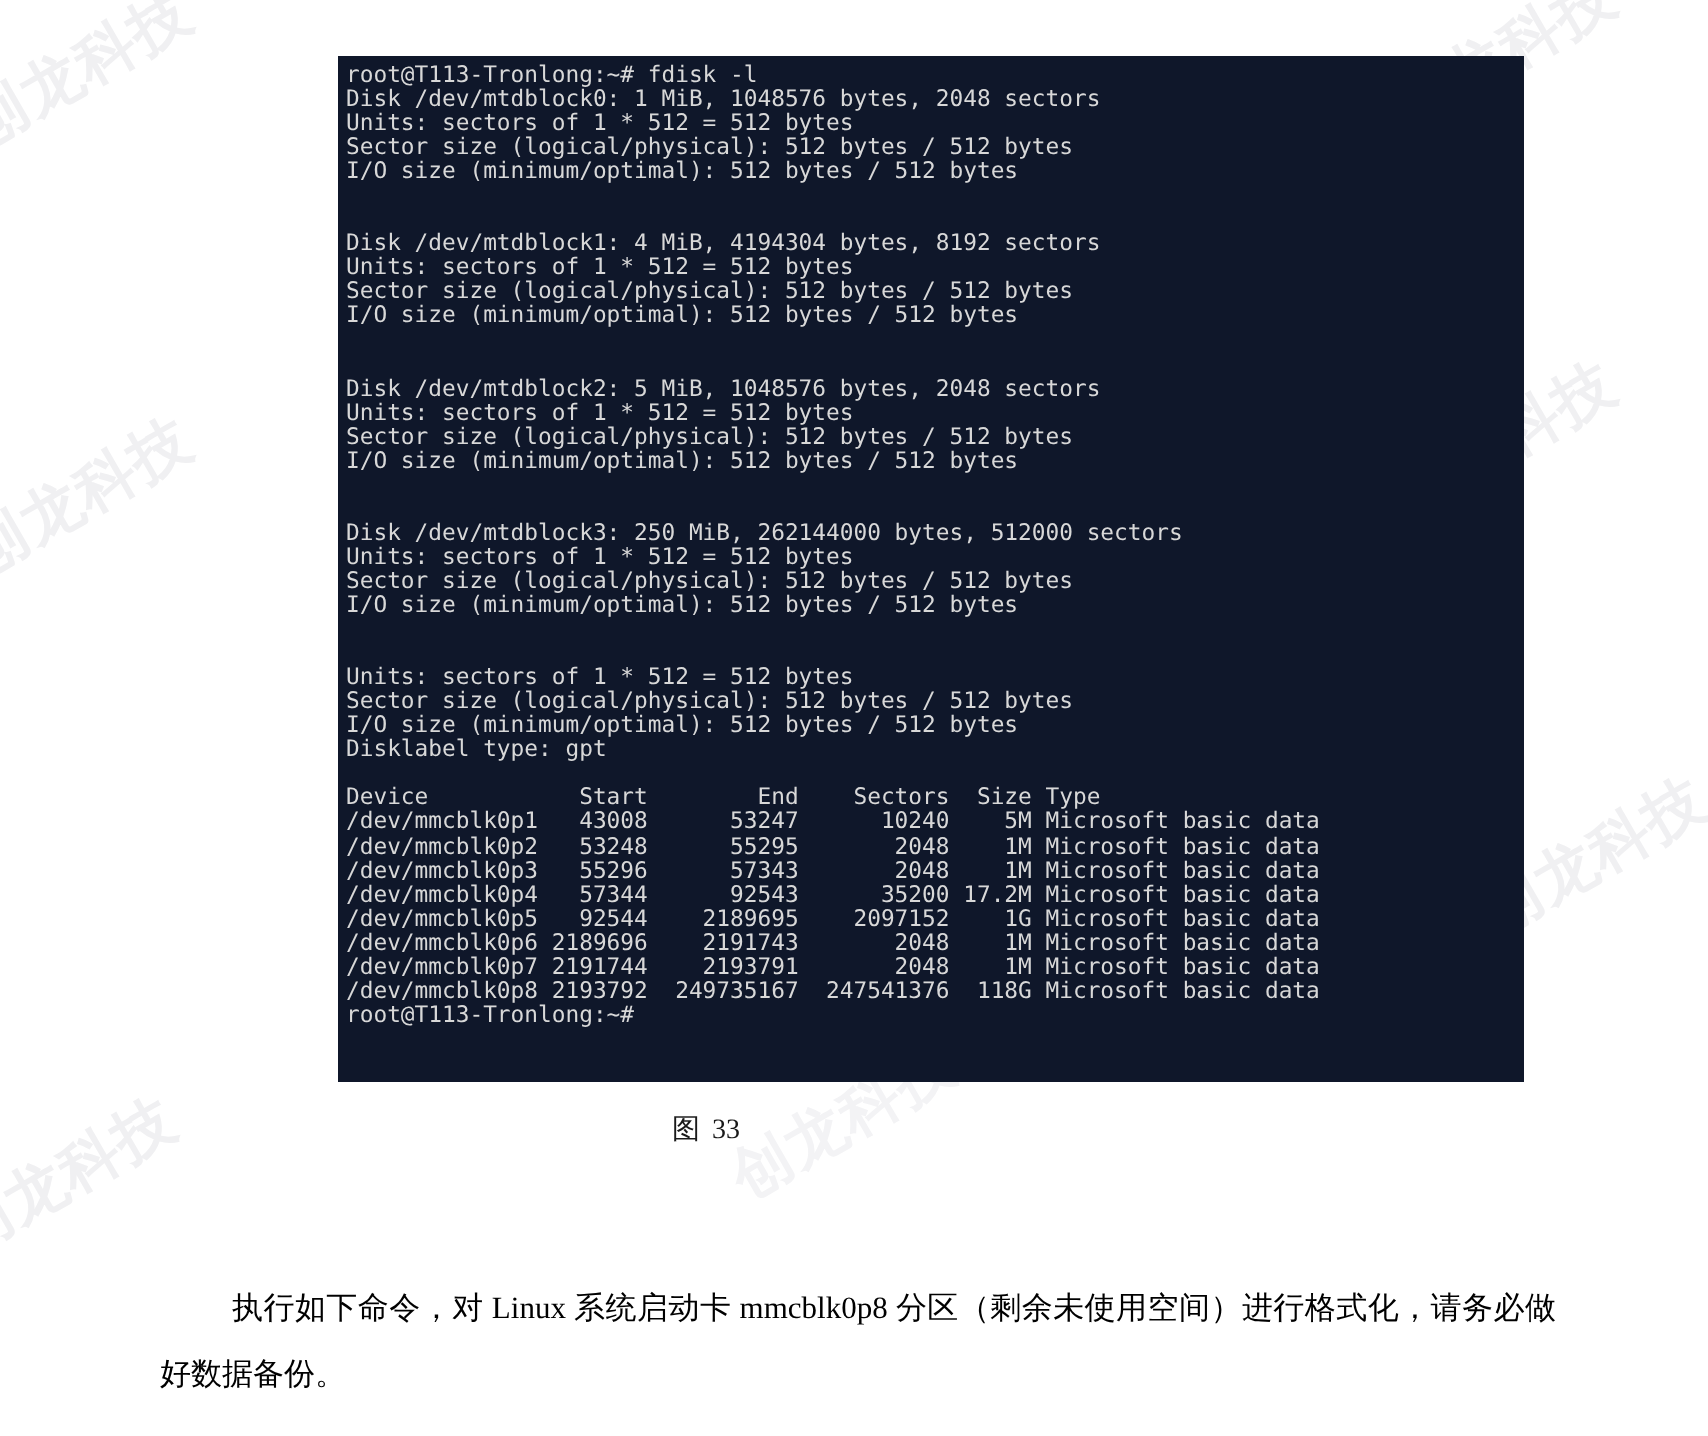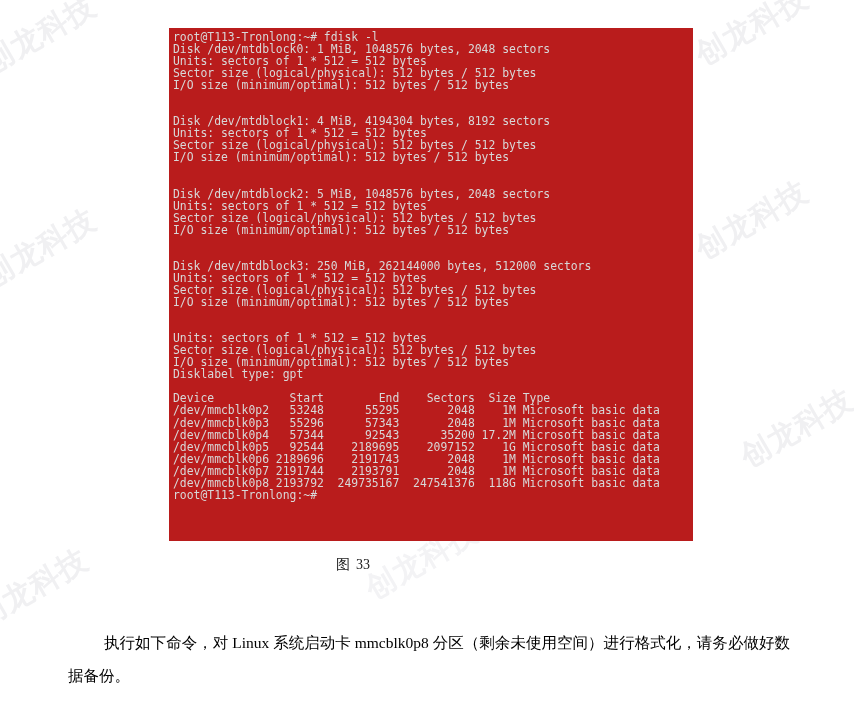--- a/index.html
+++ b/index.html
@@ -39,23 +39,23 @@
   .wm-d { left: -22px;  top: 228px;}
   .wm-e { left: 735px;  top: 408px;}
   .wm-f { left: -30px;  top: 568px;}
   .wm-g { left: 360px;  top: 540px; color:#f3f3f5;}
 
   
   .terminal {
     position: absolute;
     left: 169px;
     top: 28px;
-    width: 524px;
+    width: 593px;
     height: 513px;
-    background: #b91c1c;
+    background: #0f172a;
     z-index: 1;
     overflow: hidden;
     padding: 0;
     box-sizing: border-box;
   }
   .term-inner {
     padding: 3px 0 0 4px;
   }
   .term-line {
     font-family: "DejaVu Sans Mono", "Liberation Mono", monospace;
@@ -93,21 +93,21 @@
     top: 622px;
     width: 730px;
     font-family: "Liberation Serif", serif;
     font-size: 15.5px;
     line-height: 33px;
     color: #000000;
     z-index: 2;
     text-align: justify;
   }
   .body-text p {
-    margin: 4px;
+    margin: 16px;
     text-indent: 36px;
   }
 </style>
 </head>
 <body>
 
 <div class="watermark-layer">
   <div class="watermark wm-a">创龙科技</div>
   <div class="watermark wm-b">创龙科技</div>
   <div class="watermark wm-c">创龙科技</div>
@@ -143,20 +143,21 @@
       <div class="term-line">Sector size (logical/physical): 512 bytes / 512 bytes</div>
       <div class="term-line">I/O size (minimum/optimal): 512 bytes / 512 bytes</div>
       <div class="term-line blank"> </div>
       <div class="term-line blank"> </div>
       <div class="term-line">Units: sectors of 1 * 512 = 512 bytes</div>
       <div class="term-line">Sector size (logical/physical): 512 bytes / 512 bytes</div>
       <div class="term-line">I/O size (minimum/optimal): 512 bytes / 512 bytes</div>
       <div class="term-line">Disklabel type: gpt</div>
       <div class="term-line blank"> </div>
       <div class="term-line">Device           Start        End    Sectors  Size Type</div>
+      <div class="term-line">/dev/mmcblk0p1   43008      53247      10240    5M Microsoft basic data</div>
       <div class="term-line">/dev/mmcblk0p2   53248      55295       2048    1M Microsoft basic data</div>
       <div class="term-line">/dev/mmcblk0p3   55296      57343       2048    1M Microsoft basic data</div>
       <div class="term-line">/dev/mmcblk0p4   57344      92543      35200 17.2M Microsoft basic data</div>
       <div class="term-line">/dev/mmcblk0p5   92544    2189695    2097152    1G Microsoft basic data</div>
       <div class="term-line">/dev/mmcblk0p6 2189696    2191743       2048    1M Microsoft basic data</div>
       <div class="term-line">/dev/mmcblk0p7 2191744    2193791       2048    1M Microsoft basic data</div>
       <div class="term-line">/dev/mmcblk0p8 2193792  249735167  247541376  118G Microsoft basic data</div>
       <div class="term-line">root@T113-Tronlong:~#</div>
     </div>
 </div>

